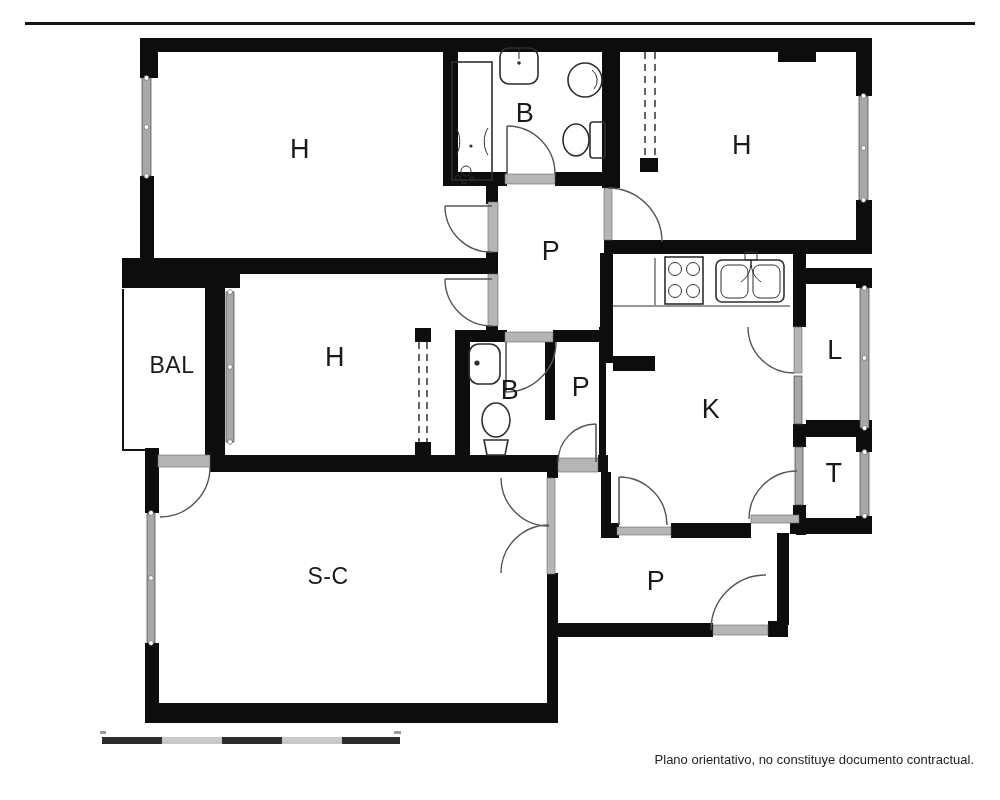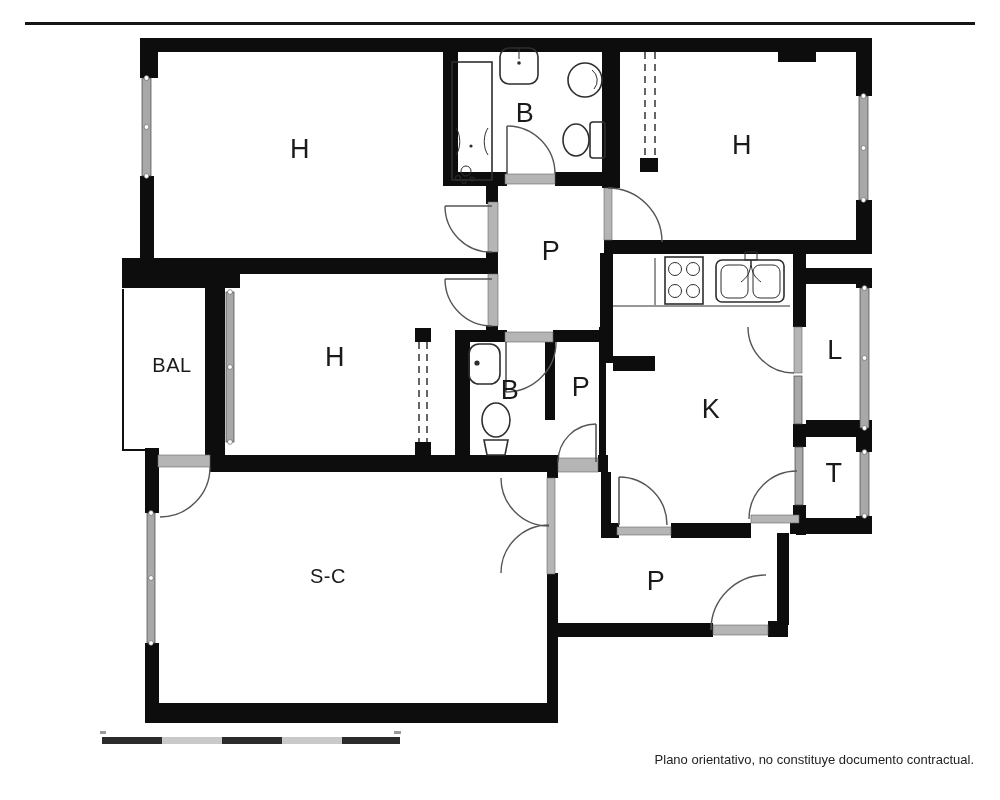--- a/index.html
+++ b/index.html
@@ -1,21 +1,21 @@
 <!DOCTYPE html>
 <html><head>
 <meta charset="utf-8">
 <style>
   html,body{margin:0;padding:0;background:#fff;}
   #stage{position:relative;width:1000px;height:800px;background:#ffffff;overflow:hidden;
          font-family:"Liberation Sans", sans-serif;}
   #plan-svg{position:absolute;left:0;top:0;}
   .label{position:absolute;transform:translate(-50%,-50%);color:#1a1a1a;
          font-size:27px;font-weight:400;letter-spacing:0.5px;white-space:nowrap;}
-  .label.small{font-size:20px;}
+  .label.small{font-size:23px;}
   #disclaimer{position:absolute;right:26px;top:752px;font-size:13px;color:#222;text-align:center;}
   .wall{fill:#0d0d0d;}
   .win{fill:#a8a8a8;stroke:#444;stroke-width:0.7;}
   .windot{fill:#ffffff;stroke:#555;stroke-width:0.6;}
   .thr{fill:#b5b5b5;stroke:#666;stroke-width:0.6;}
   .arc{fill:none;stroke:#555;stroke-width:1.4;}
   .leaf{stroke:#555;stroke-width:1.6;fill:none;}
   .fix{fill:none;stroke:#2e2e2e;stroke-width:1.6;}
   .fixthin{fill:none;stroke:#2e2e2e;stroke-width:1;}
   .dash{stroke:#333;stroke-width:1.5;stroke-dasharray:7 5;fill:none;}

